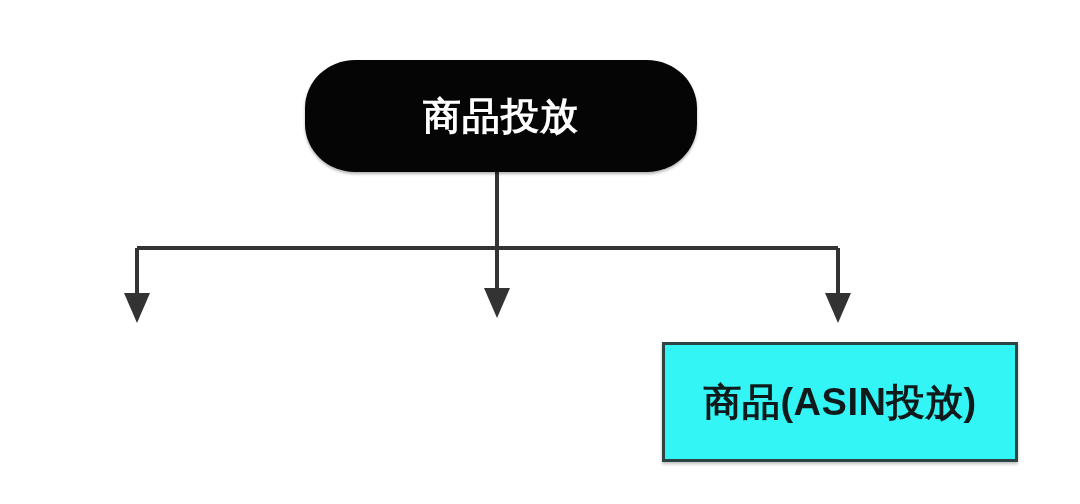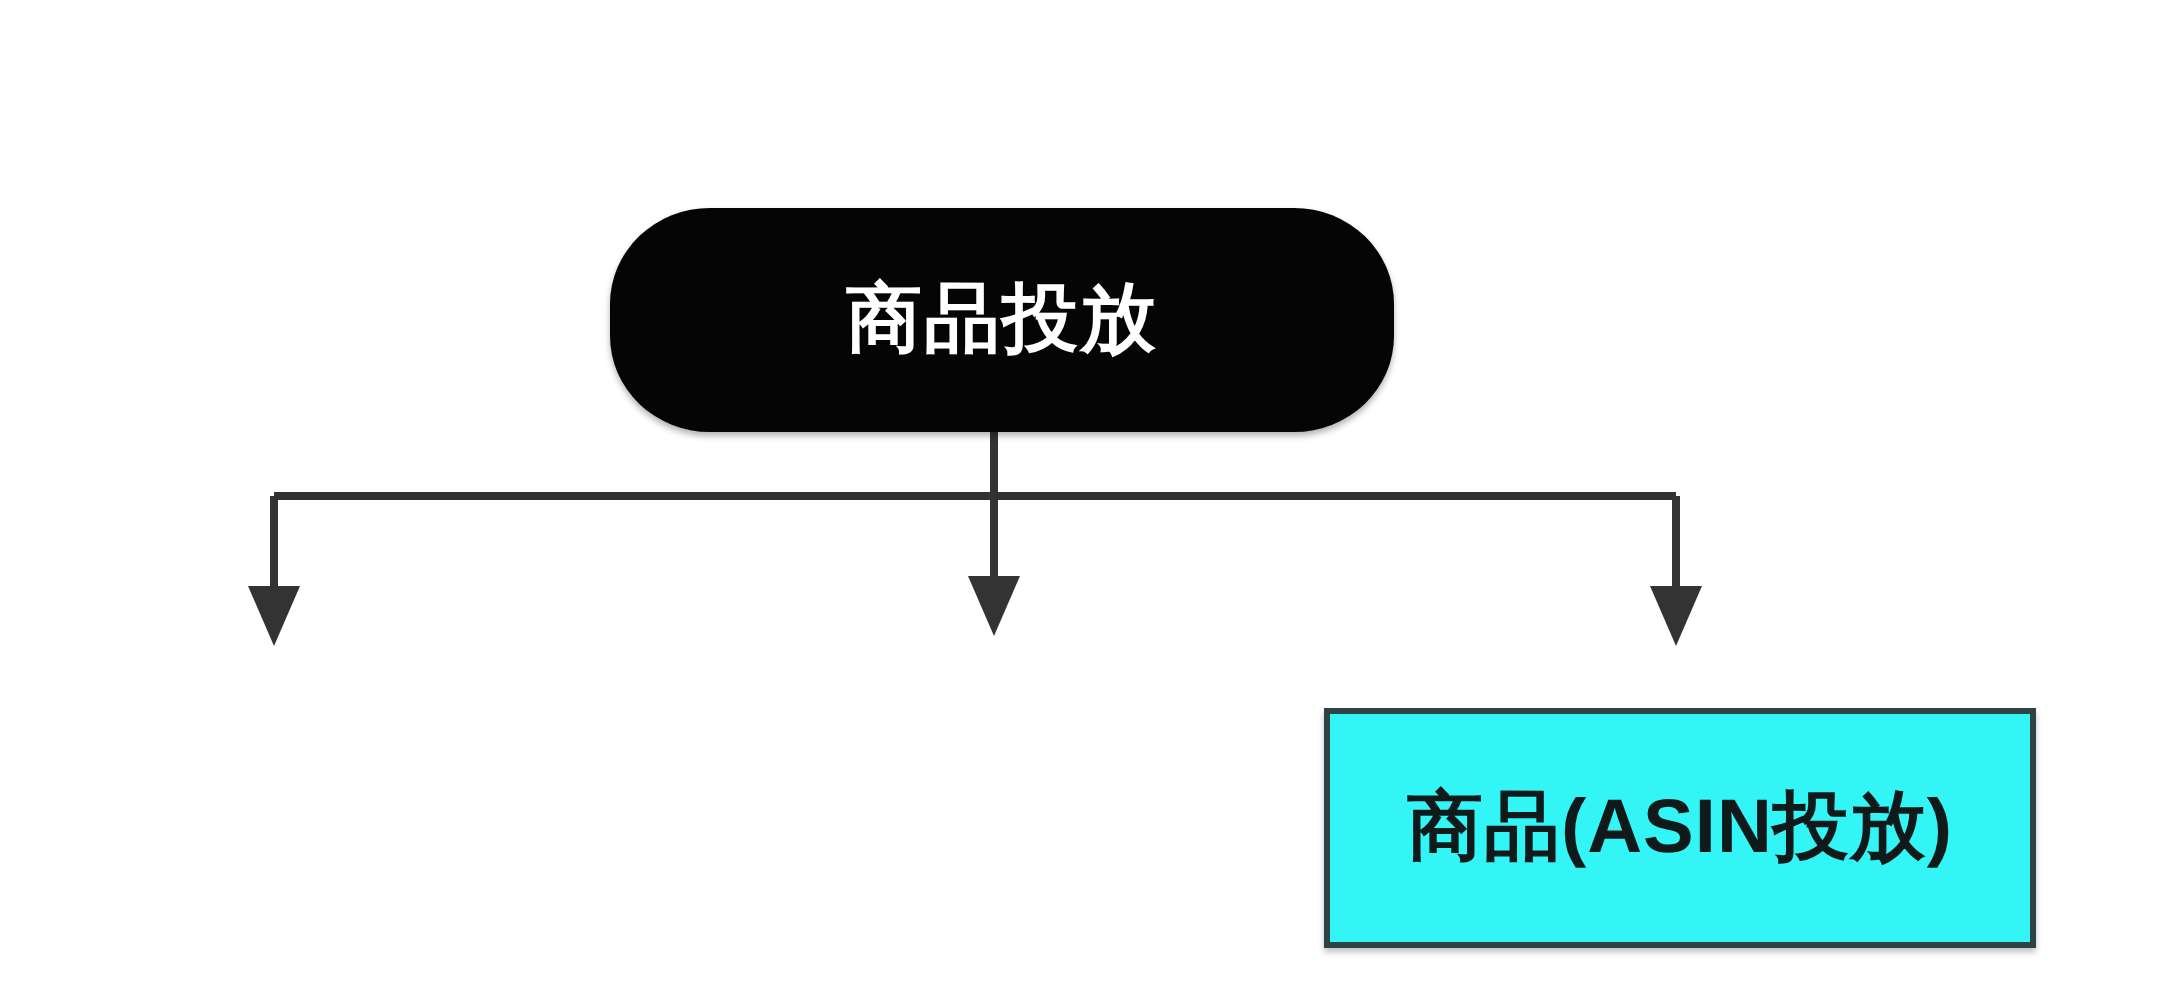--- a/index.html
+++ b/index.html
@@ -27,21 +27,20 @@
     height: 504px;
     pointer-events: none;
   }
   .node {
     position: absolute;
     display: flex;
     align-items: center;
     justify-content: center;
     box-sizing: border-box;
     text-align: left;
-    margin-top: 44px;
   }
   .node-root {
     left: 305px;
     top: 60px;
     width: 392px;
     height: 112px;
     background: #050505;
     border-radius: 50px / 48px;
     box-shadow: 0 2px 3px rgba(0,0,0,0.30);
   }
@@ -65,21 +64,21 @@
     line-height: 1;
   }
   .node-left {
     left: 57px;
     top: 323px;
     width: 246px;
     height: 120px;
   }
   .node-right {
     left: 662px;
-    top: 310px;
+    top: 342px;
     width: 356px;
     height: 120px;
   }
 </style>
 </head>
 <body>
 
 <div id="diagram-canvas">
 
   <svg id="connector-layer" viewBox="0 0 1080 504" width="1080" height="504" xmlns="http://www.w3.org/2000/svg">

